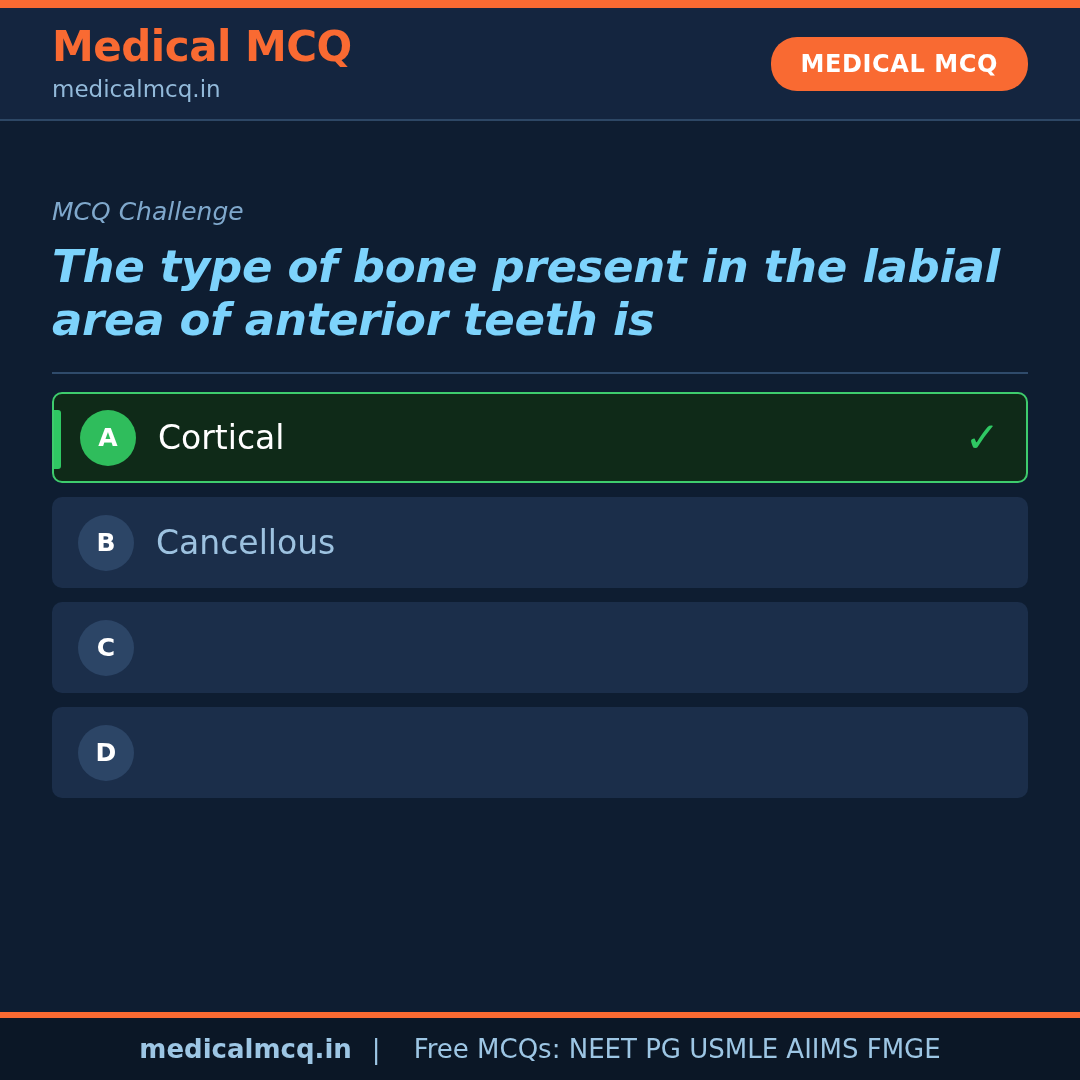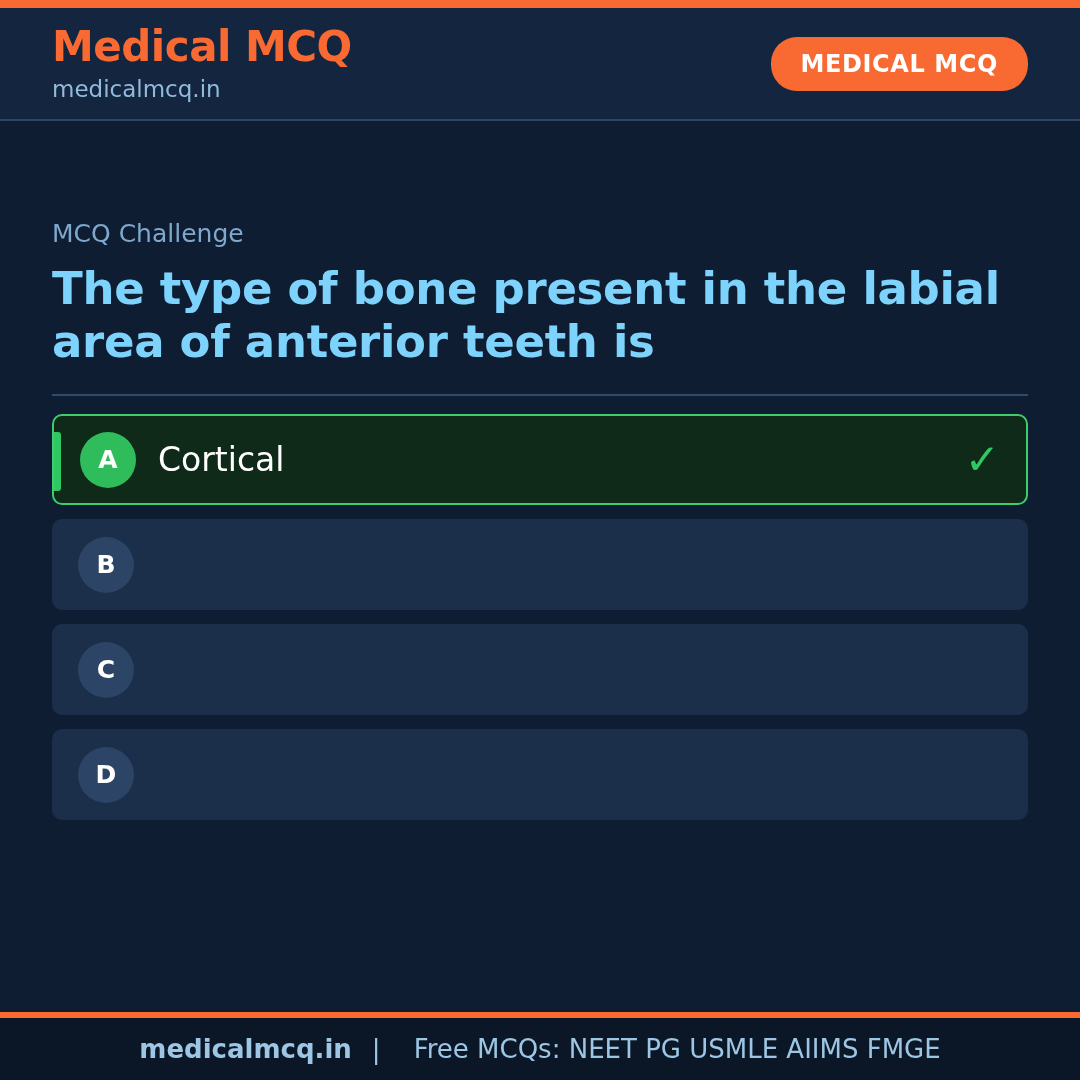--- a/index.html
+++ b/index.html
@@ -61,21 +61,21 @@
   }
 
   
   .main {
     flex:1 1 auto;
     position:relative;
     padding:0 52px;
     display:flex;
     flex-direction:column;
   }
-  .q-block { margin-top:100px; }
+  .q-block { margin-top:78px;font-style:italic; }
   .kicker {
     font-size:25px;
     color:#7fa8cc;
     line-height:1.0;
     margin-bottom:17px;
   }
   .question {
     font-size:45px;
     font-weight:bold;
     color:#7dd3fc;
@@ -194,20 +194,21 @@
 
       <div class="option correct">
         <div class="accent"></div>
         <div class="letter">A</div>
         <div class="opt-text">Cortical</div>
         <div class="check">✓</div>
       </div>
 
       <div class="option">
         <div class="letter">B</div>
+        <div class="opt-text">Cancellous</div>
       </div>
 
       <div class="option">
         <div class="letter">C</div>
       </div>
 
       <div class="option">
         <div class="letter">D</div>
       </div>
 

